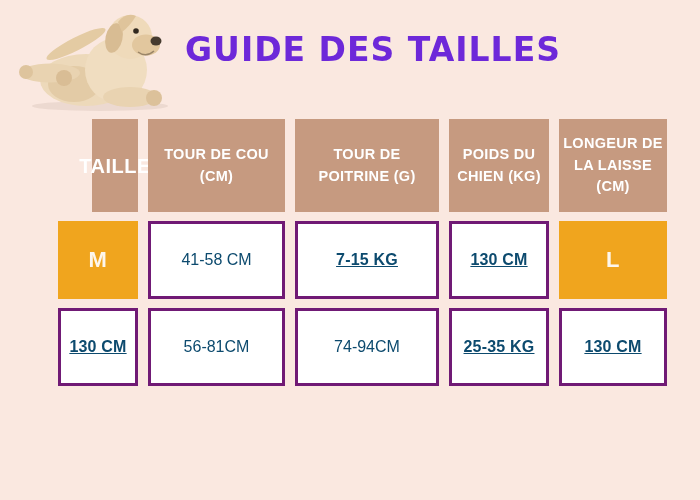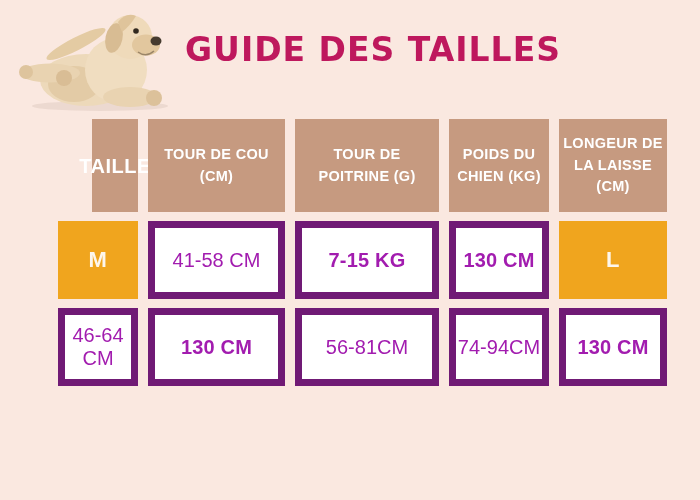--- a/index.html
+++ b/index.html
@@ -17,21 +17,21 @@
     position: absolute;
     left: 183px;
     top: 30px;
     margin: 0;
     width: 380px;
     text-align: center;
     font-family: "DejaVu Sans", sans-serif;
     font-weight: bold;
     font-size: 33px;
     letter-spacing: 1px;
-    color: #be185d;
+    color: #6d28d9;
     white-space: nowrap;
   }
 
   
   .dog-wrap {
     position: absolute;
     left: 8px;
     top: 0px;
     width: 172px;
     height: 116px;
@@ -66,26 +66,26 @@
   .th-taille { font-size: 20px; letter-spacing: 0.5px; margin-left: 34px; }
   .size-cell {
     background: #f0a51e;
     color: #fdf6ec;
     font-weight: bold;
     font-size: 22px;
     letter-spacing: 0.5px;
   }
   .val {
     background: #ffffff;
-    border: 7px solid #701a75;
-    color: #a21caf;
-    font-size: 20px;
+    border: 3px solid #701a75;
+    color: #0c4a6e;
+    font-size: 16px;
     font-weight: 400;
   }
-  .val.bold { font-weight: bold; letter-spacing: 0.2px; }
+  .val.bold { font-weight: bold; letter-spacing: 0.2px; text-decoration: underline; }
 </style>
 </head>
 <body>
 
 <div class="canvas">
 
   <div class="dog-wrap">
     <svg width="172" height="116" viewBox="0 0 172 116" xmlns="http://www.w3.org/2000/svg">
 
       <ellipse cx="92" cy="106" rx="68" ry="5" fill="rgba(120,90,70,0.10)"></ellipse>
@@ -136,21 +136,21 @@
     <div class="cell th">LONGEUR DE
 LA LAISSE
 (CM)</div>
 
     <div class="cell size-cell">M</div>
     <div class="cell val">41-58 CM</div>
     <div class="cell val bold">7-15 KG</div>
     <div class="cell val bold">130 CM</div>
 
     <div class="cell size-cell">L</div>
-    <div class="cell val">46-64 CM</div>
     <div class="cell val bold">130 CM</div>
 
     <div class="cell val">56-81CM</div>
     <div class="cell val">74-94CM</div>
+    <div class="cell val bold">25-35 KG</div>
     <div class="cell val bold">130 CM</div>
 
   </div>
 </div>
 
 </body></html>

